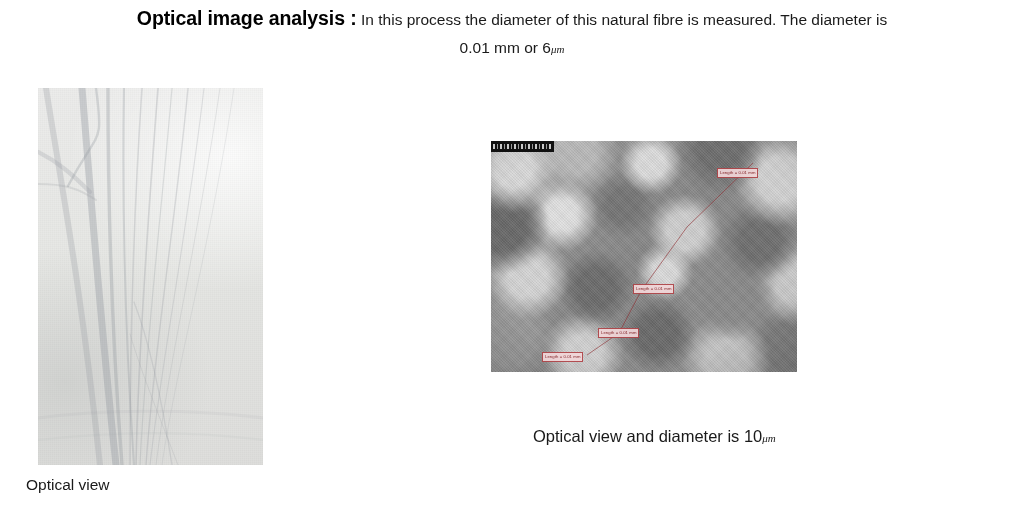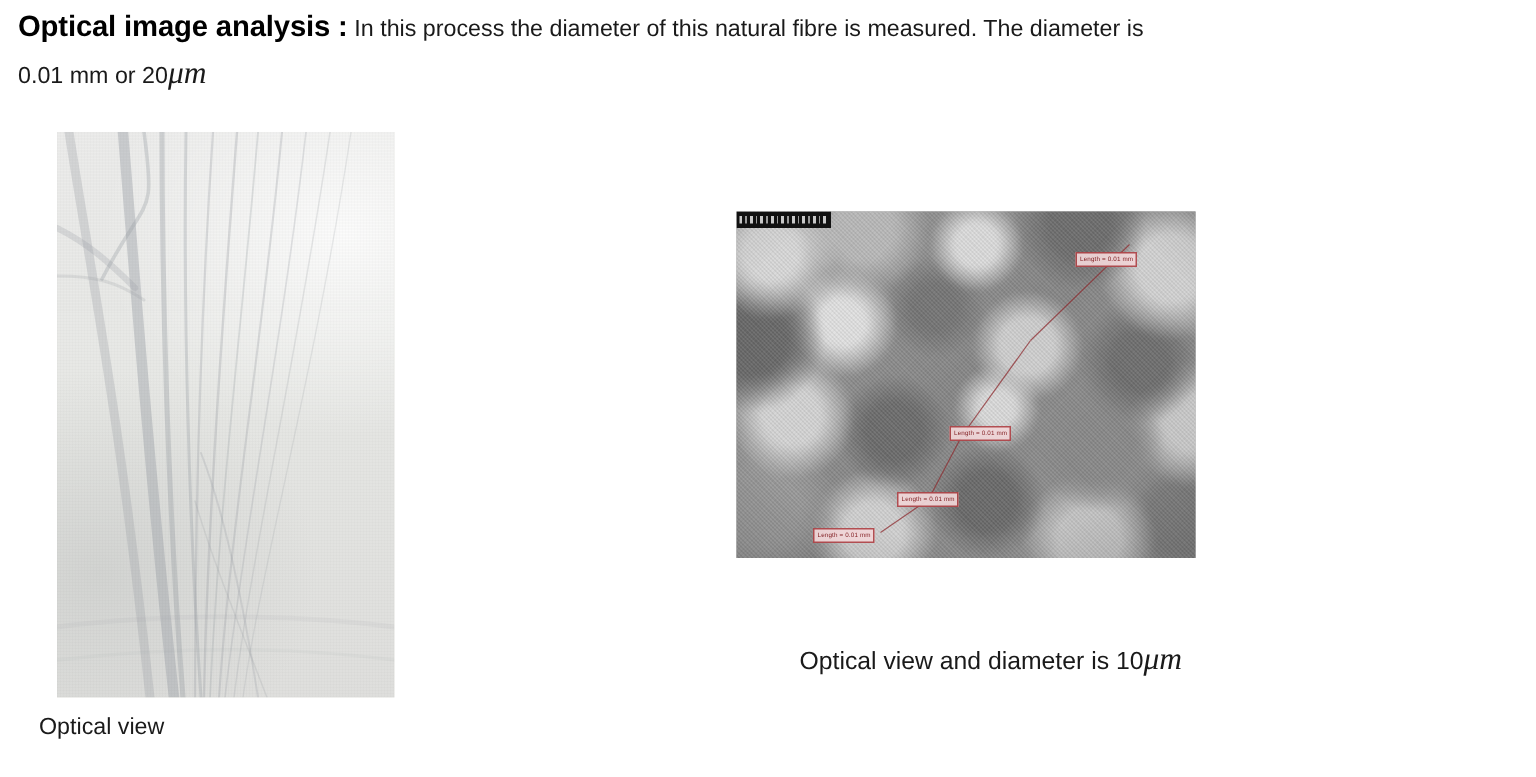--- a/index.html
+++ b/index.html
@@ -17,36 +17,37 @@
     -webkit-font-smoothing: antialiased;
   }
 
   
   .heading-block {
     position: absolute;
     left: 12px;
     top: 4px;
     width: 1000px;
     line-height: 28px;
+    text-align: center;
   }
   .heading-title {
     font-size: 19.5px;
     font-weight: bold;
     letter-spacing: -0.1px;
     color: #000000;
   }
   .heading-body {
     font-size: 15.5px;
     font-weight: normal;
     color: #1a1a1a;
   }
   .unit-italic {
     font-style: italic;
     font-family: "Liberation Serif", serif;
-    font-size: 21px;
+    font-size: 11px;
   }
 
   
   .optical-photo {
     position: absolute;
     left: 38px;
     top: 88px;
     width: 225px;
     height: 377px;
     overflow: hidden;
@@ -180,21 +181,21 @@
   .caption-left  { left: 26px;  top: 476px; }
   .caption-right { left: 533px; top: 427px; font-size: 16.5px; }
 </style>
 </head>
 <body>
 
 <div class="heading-block">
   <span class="heading-title">Optical image analysis :</span>
   <span class="heading-body">In this process the diameter of this natural fibre is measured. The diameter is</span>
   <br>
-  <span class="heading-body">0.01 mm or 20</span><span class="unit-italic">μm</span>
+  <span class="heading-body">0.01 mm or 6</span><span class="unit-italic">μm</span>
 </div>
 
 <div class="optical-photo">
   <div class="film"></div>
   <svg viewBox="0 0 225 377" preserveAspectRatio="none">
     <g stroke="#9aa0a6" fill="none" stroke-linecap="round">
       <path d="M8 0 C 22 90, 42 190, 62 377" stroke-width="6" opacity="0.30"></path>
       <path d="M44 0 C 52 100, 62 230, 78 377" stroke-width="7" opacity="0.42"></path>
       <path d="M70 0 C 70 110, 74 250, 84 377" stroke-width="3.4" opacity="0.38"></path>
       <path d="M86 0 C 84 120, 88 260, 96 377" stroke-width="2.0" opacity="0.34"></path>

